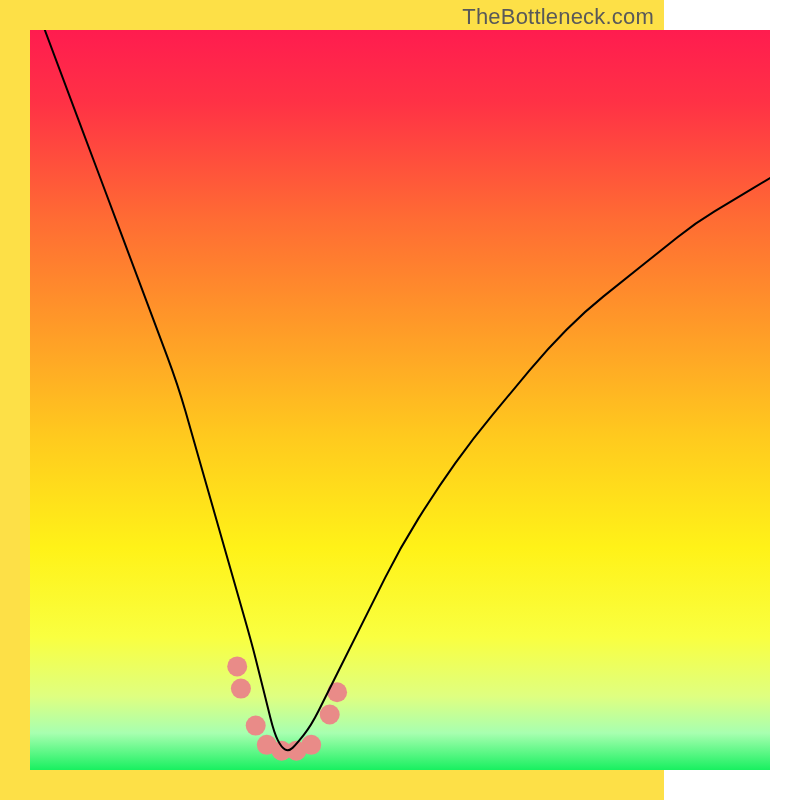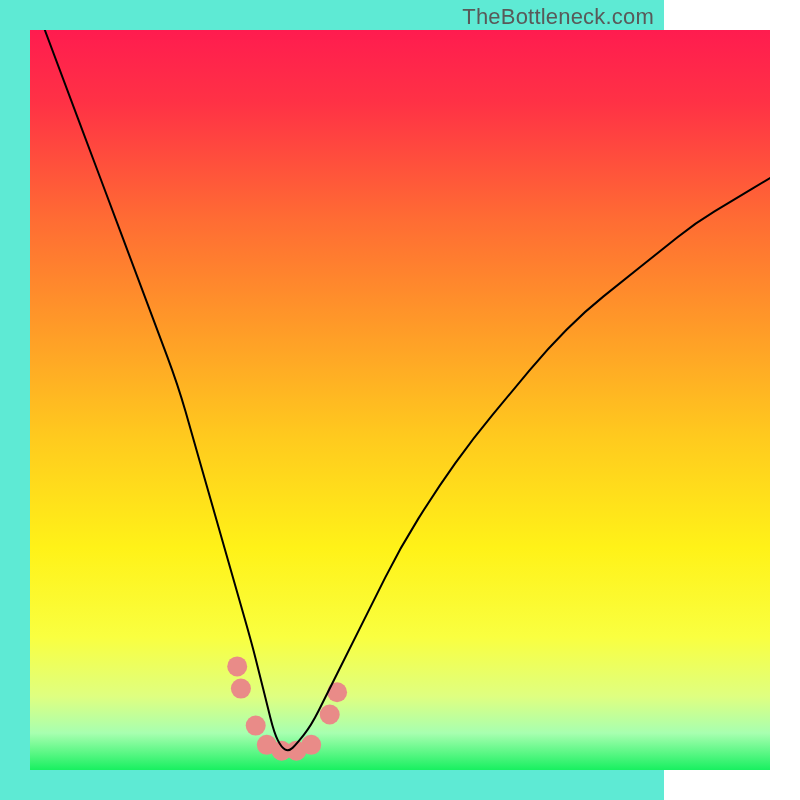--- a/index.html
+++ b/index.html
@@ -6,21 +6,21 @@
     margin: 0;
     padding: 0;
     width: 800px;
     height: 800px;
     overflow: hidden;
     font-family: Arial, Helvetica, sans-serif;
   }
   .frame {
     width: 664px;
     height: 800px;
-    background: #5eead4;
+    background: #fde047;
     position: relative;
   }
   .watermark {
     position: absolute;
     top: 4px;
     right: 10px;
     color: #595959;
     font-size: 22px;
     font-weight: 400;
     letter-spacing: 0.2px;

